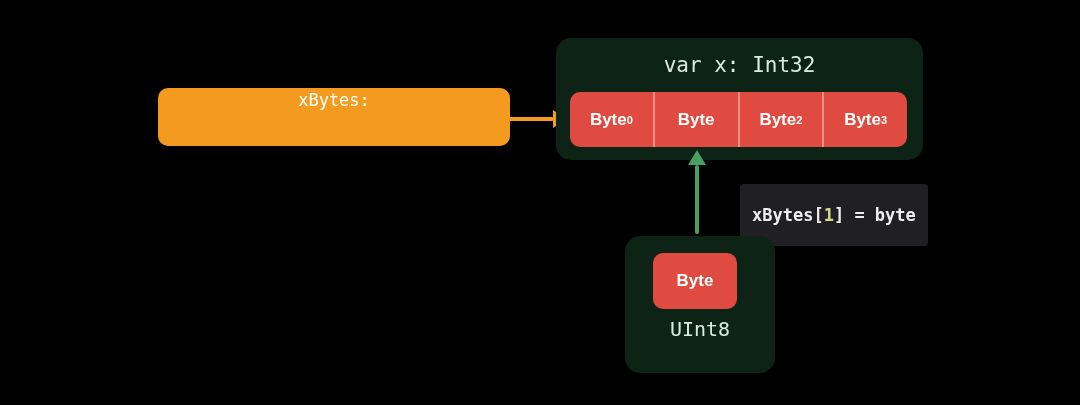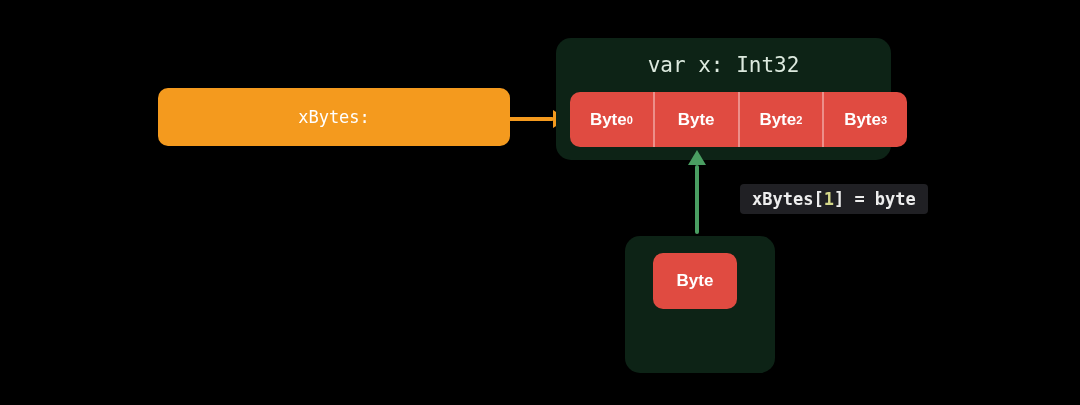--- a/index.html
+++ b/index.html
@@ -21,21 +21,21 @@
     position: absolute;
     left: 158px; top: 88px;
     width: 352px; height: 58px;
     background: #F49A1E;
     border-radius: 10px;
     color: #FFFFFF;
     font-size: 17px;
     line-height: 25px;
     text-align: center;
     display: flex;
-    flex-direction: column;
+    flex-direction: row;
     justify-content: center;
   }
 
   
   .h-arrow-line {
     position: absolute;
     left: 508px; top: 117px;
     width: 46px; height: 4px;
     background: #F49A1E;
     border-radius: 2px;
@@ -49,20 +49,21 @@
     border-bottom: 9px solid transparent;
   }
 
   
   .int-box {
     position: absolute;
     left: 556px; top: 38px;
     width: 335px; height: 122px;
     background: #0D2316;
     border-radius: 15px;
+    padding-left: 32px;
   }
   .int-title {
     position: absolute;
     left: 0; top: 0;
     width: 100%; height: 54px;
     display: flex;
     align-items: center;
     justify-content: center;
     color: #DCE9DE;
     font-size: 21px;
@@ -115,21 +116,21 @@
   
   .code-label {
     position: absolute;
     left: 740px; top: 184px;
     height: 30px;
     background: #202024;
     border-radius: 4px;
     color: #EDEDED;
     font-size: 17px;
     line-height: 30px;
-    padding: 0 12px;
+    padding: 16px 12px;
     white-space: pre;
     font-weight: bold;
   }
   .code-label .idx {
     color: #D6D98A;
   }
 
   
   .byte-box {
     position: absolute;
@@ -197,16 +198,17 @@
   </div>
 
   <div class="v-arrow-head"></div>
   <div class="v-arrow-line"></div>
 
   <div class="code-label"><span>xBytes[</span><span class="idx">1</span><span>] = byte</span></div>
 
   <div class="byte-box">
     <div class="single-byte-cell">Byte</div>
     <div class="byte-caption">
+      <div>UInt8</div>
     </div>
   </div>
 
 </div>
 
 </body></html>

